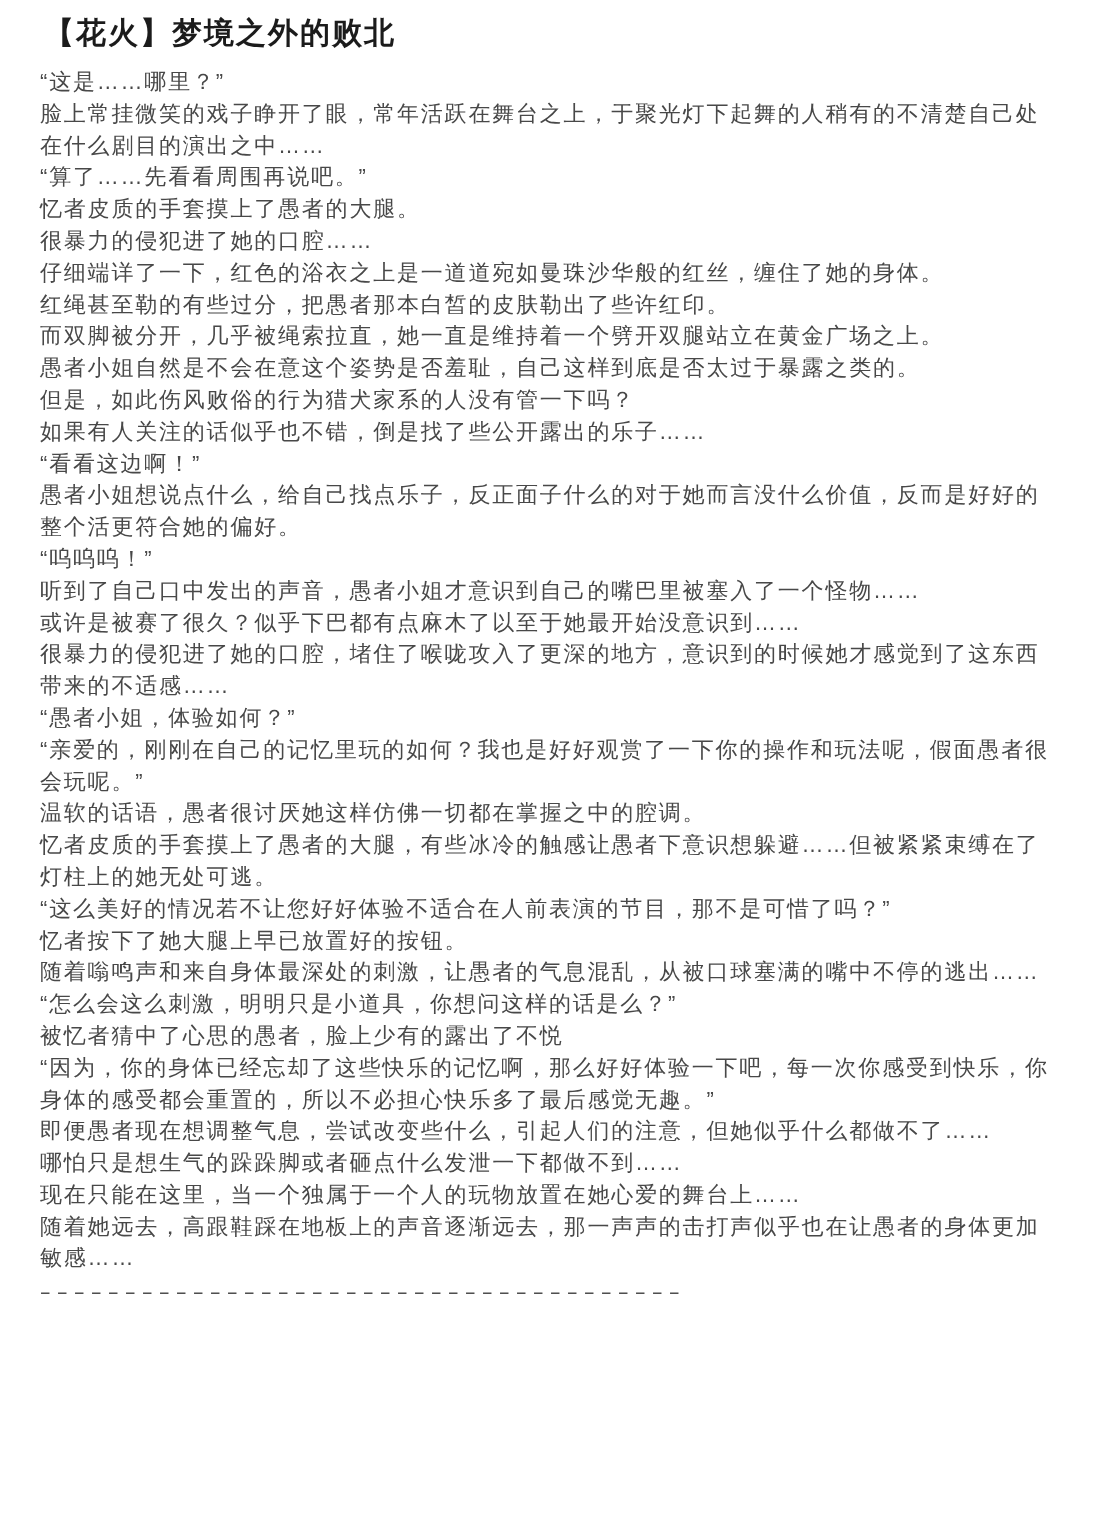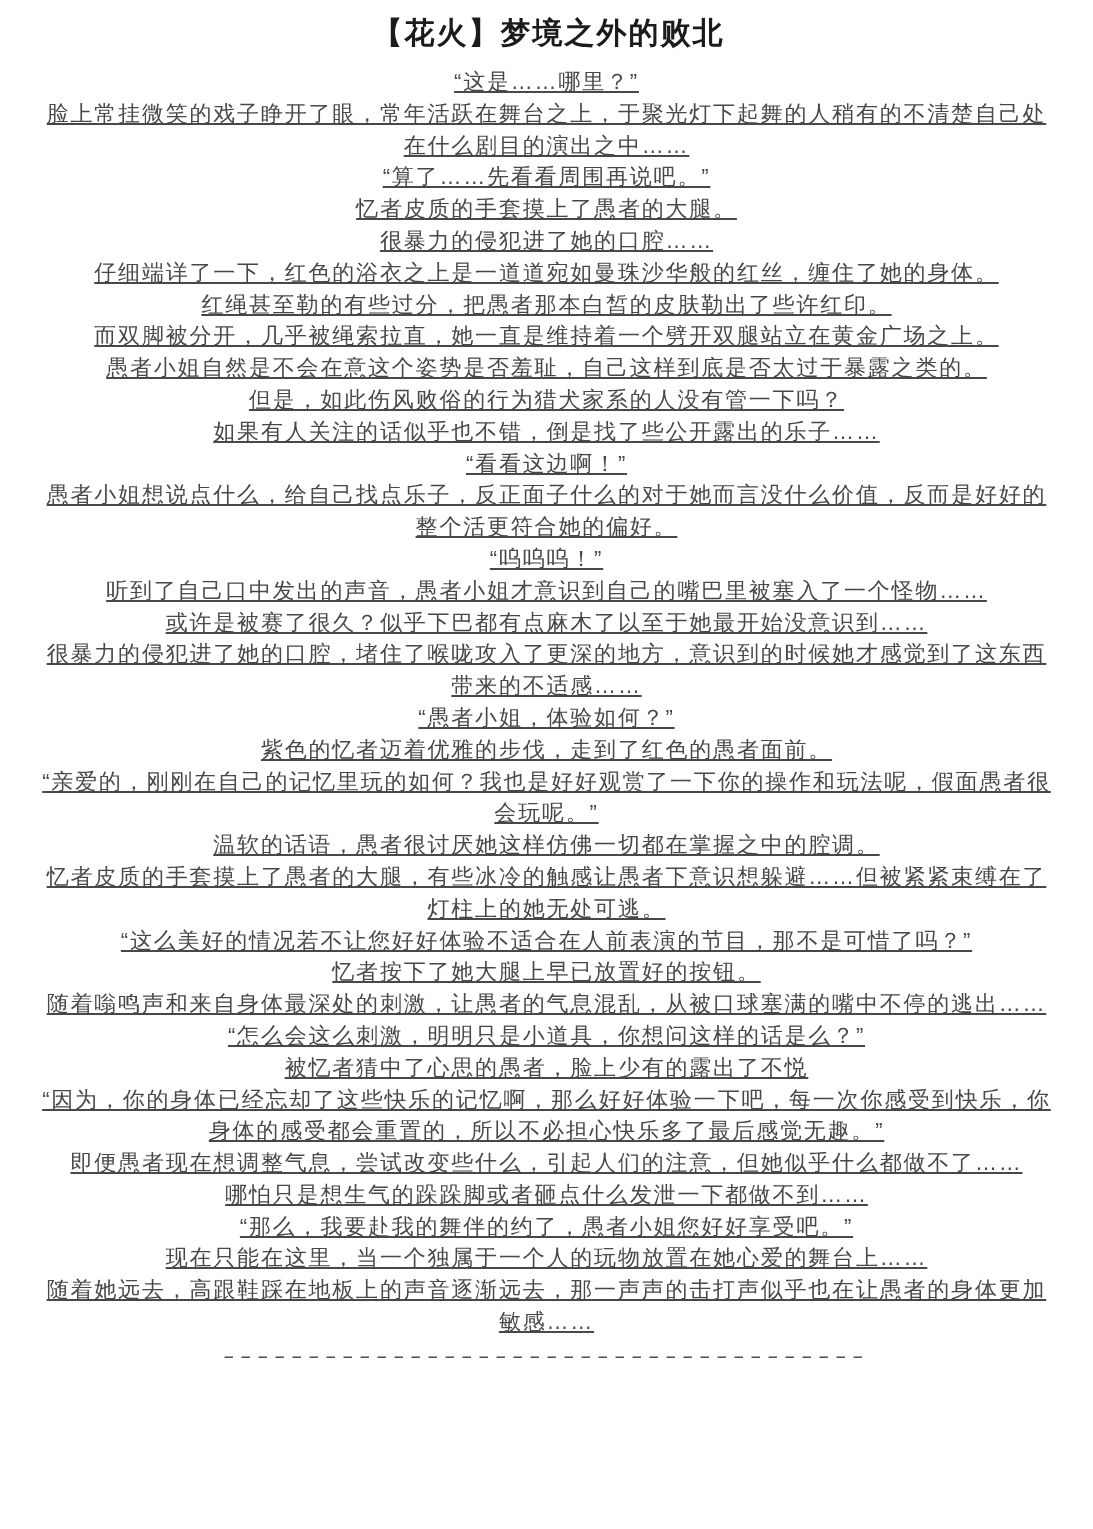--- a/index.html
+++ b/index.html
@@ -10,41 +10,39 @@
   body {
     width: 1093px;
     height: 1529px;
     overflow: hidden;
     font-family: "Liberation Sans", "DejaVu Sans", sans-serif;
   }
   .page {
     box-sizing: border-box;
     width: 1093px;
     padding: 13px 40px 0 40px;
-    text-align: center;
   }
   .doc-title {
     margin: 0 0 13px 4px;
     font-size: 30px;
     line-height: 40px;
     font-weight: 800;
     letter-spacing: 2px;
     color: #1b1b1b;
   }
   .body-text {
     width: 1013px;
   }
   .para {
     font-size: 22px;
     line-height: 31.8px;
     letter-spacing: 1.8px;
     color: #484848;
     word-break: break-all;
     overflow-wrap: anywhere;
-    text-decoration: underline;
   }
   .divider {
     margin-top: 3px;
     font-family: "DejaVu Sans", sans-serif;
     font-size: 21px;
     line-height: 30px;
     letter-spacing: 6.5px;
     color: #4f4f4f;
     white-space: nowrap;
   }
@@ -67,31 +65,29 @@
       <div class="para">愚者小姐自然是不会在意这个姿势是否羞耻，自己这样到底是否太过于暴露之类的。</div>
       <div class="para">但是，如此伤风败俗的行为猎犬家系的人没有管一下吗？</div>
       <div class="para">如果有人关注的话似乎也不错，倒是找了些公开露出的乐子……</div>
       <div class="para">“看看这边啊！”</div>
       <div class="para">愚者小姐想说点什么，给自己找点乐子，反正面子什么的对于她而言没什么价值，反而是好好的整个活更符合她的偏好。</div>
       <div class="para">“呜呜呜！”</div>
       <div class="para">听到了自己口中发出的声音，愚者小姐才意识到自己的嘴巴里被塞入了一个怪物……</div>
       <div class="para">或许是被赛了很久？似乎下巴都有点麻木了以至于她最开始没意识到……</div>
       <div class="para">很暴力的侵犯进了她的口腔，堵住了喉咙攻入了更深的地方，意识到的时候她才感觉到了这东西带来的不适感……</div>
       <div class="para">“愚者小姐，体验如何？”</div>
-      <div class="para">紫色的忆者迈着优雅的步伐，走到了红色的愚者面前。</div>
       <div class="para">“亲爱的，刚刚在自己的记忆里玩的如何？我也是好好观赏了一下你的操作和玩法呢，假面愚者很会玩呢。”</div>
       <div class="para">温软的话语，愚者很讨厌她这样仿佛一切都在掌握之中的腔调。</div>
       <div class="para">忆者皮质的手套摸上了愚者的大腿，有些冰冷的触感让愚者下意识想躲避……但被紧紧束缚在了灯柱上的她无处可逃。</div>
       <div class="para">“这么美好的情况若不让您好好体验不适合在人前表演的节目，那不是可惜了吗？”</div>
       <div class="para">忆者按下了她大腿上早已放置好的按钮。</div>
       <div class="para">随着嗡鸣声和来自身体最深处的刺激，让愚者的气息混乱，从被口球塞满的嘴中不停的逃出……</div>
       <div class="para">“怎么会这么刺激，明明只是小道具，你想问这样的话是么？”</div>
       <div class="para">被忆者猜中了心思的愚者，脸上少有的露出了不悦</div>
       <div class="para">“因为，你的身体已经忘却了这些快乐的记忆啊，那么好好体验一下吧，每一次你感受到快乐，你身体的感受都会重置的，所以不必担心快乐多了最后感觉无趣。”</div>
       <div class="para">即便愚者现在想调整气息，尝试改变些什么，引起人们的注意，但她似乎什么都做不了……</div>
       <div class="para">哪怕只是想生气的跺跺脚或者砸点什么发泄一下都做不到……</div>
-      <div class="para">“那么，我要赴我的舞伴的约了，愚者小姐您好好享受吧。”</div>
       <div class="para">现在只能在这里，当一个独属于一个人的玩物放置在她心爱的舞台上……</div>
       <div class="para">随着她远去，高跟鞋踩在地板上的声音逐渐远去，那一声声的击打声似乎也在让愚者的身体更加敏感……</div>
     </div>
 
   <div class="divider">––––––––––––––––––––––––––––––––––––––</div>
 </div>
 
 </body></html>

